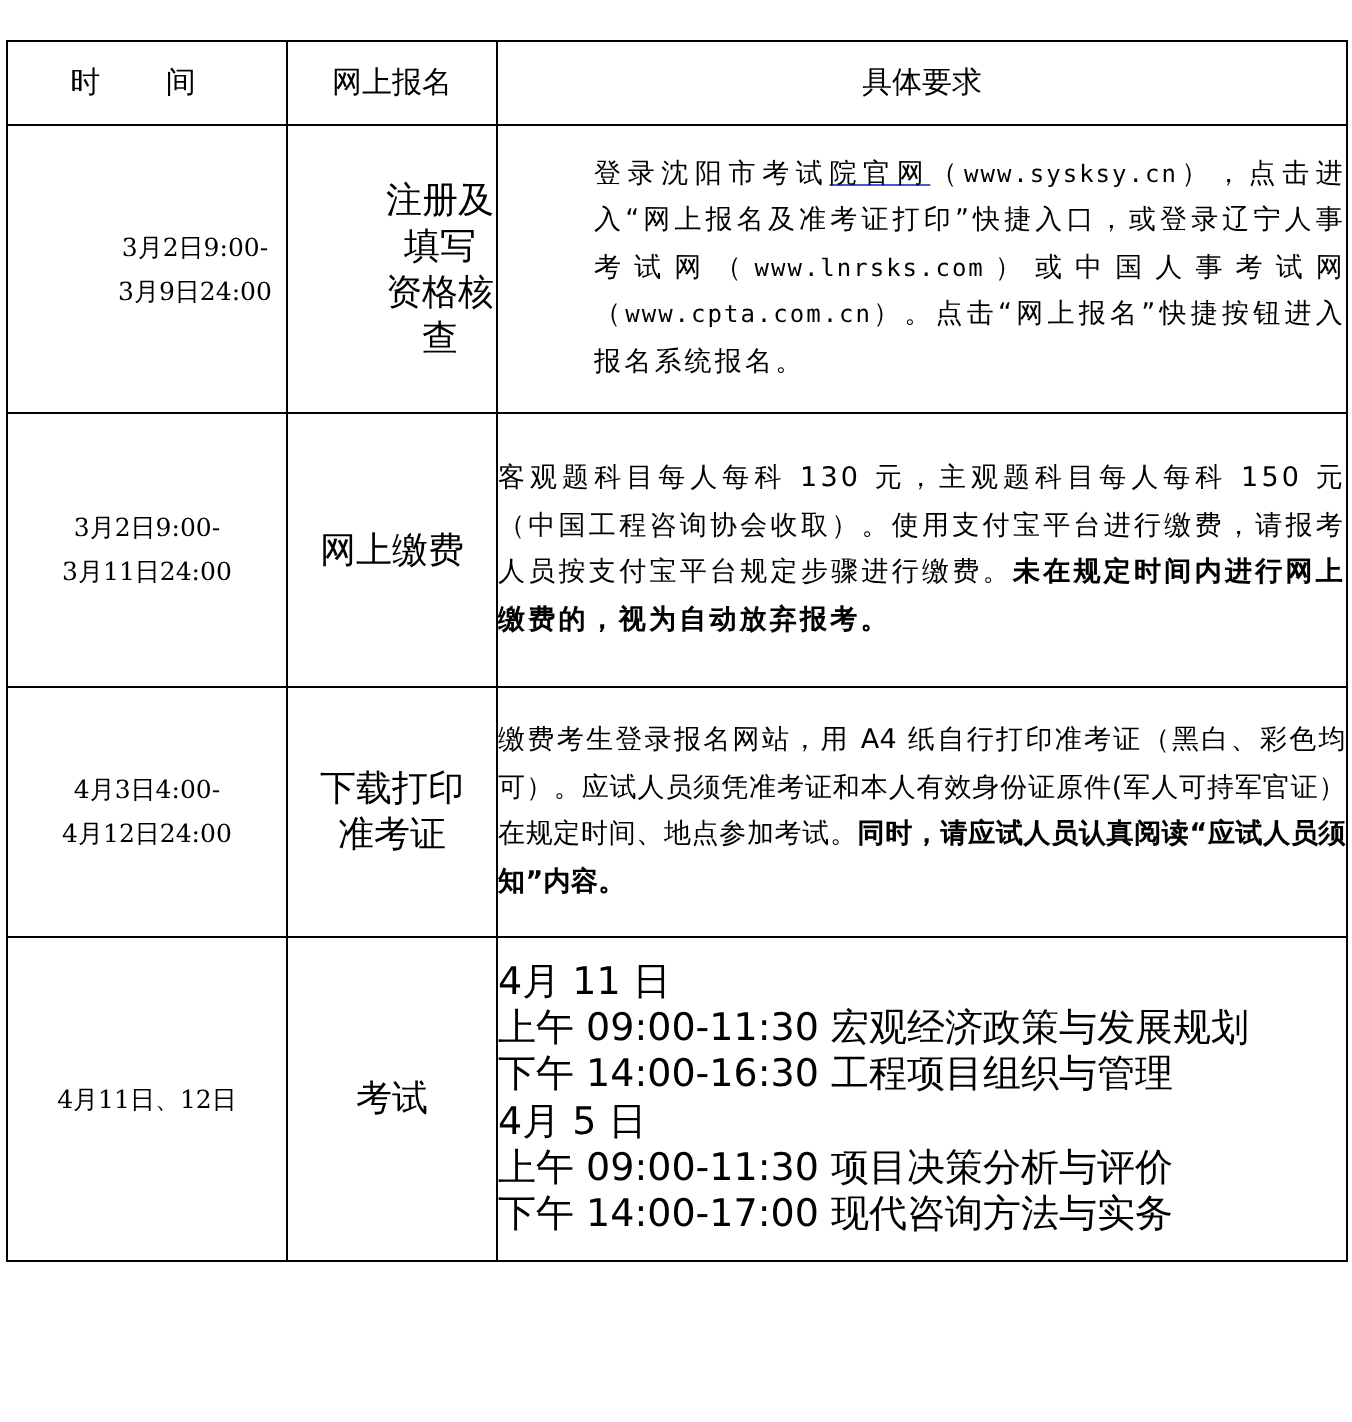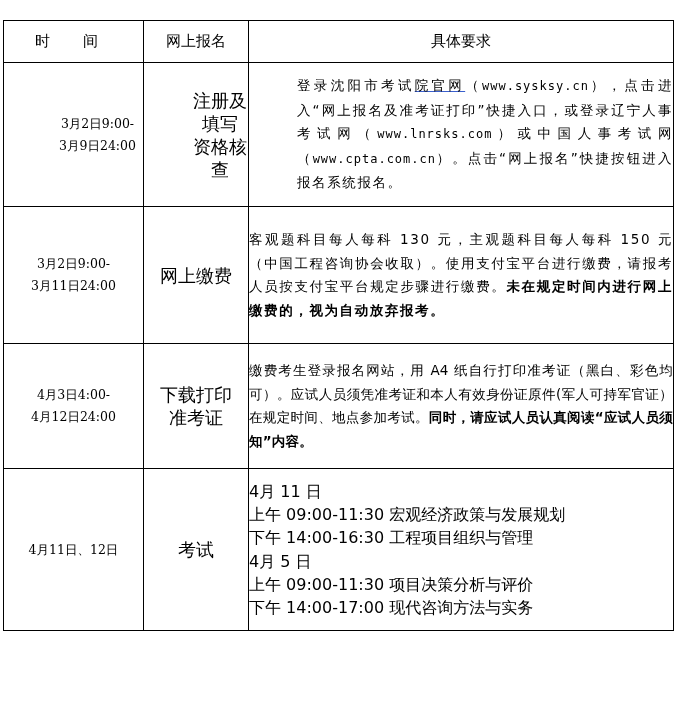--- a/index.html
+++ b/index.html
@@ -14,21 +14,21 @@
   td.time { font-family:"DejaVu Serif", serif; font-size:12.5px; }
   td.task { font-size:18px; line-height:23px; }
   td.req { font-size:13.5px; line-height:23.5px; padding:0 6px 0 9px; text-align:justify; letter-spacing:1.6px; }
   td.req.tight { letter-spacing:0.2px; }
   .mono { font-family:"DejaVu Sans Mono", monospace; font-size:12px; letter-spacing:1px; }
   .link { text-decoration:underline; text-decoration-color:#3a5fcd; }
   .b { font-weight:bold; }
   .line { display:block; }
   tr.r1 td { height:143px;padding-left:48px; } tr.r2 td { height:91px; } tr.r3 td { height:136px;margin-top:23px; }
   tr.r4 td { height:124px; } tr.r5 td { height:161px; }
-  td.exam { font-size:16px; line-height:23.3px; padding-left:9px; letter-spacing:0; }
+  td.exam { font-size:19px; line-height:23.3px; padding-left:9px; letter-spacing:0; }
   .hdr-spaced { letter-spacing:14px; }
 </style>
 </head>
 <body>
 
 <table class="sched">
   <colgroup>
       <col class="c1">
       <col class="c2">
       <col class="c3">

